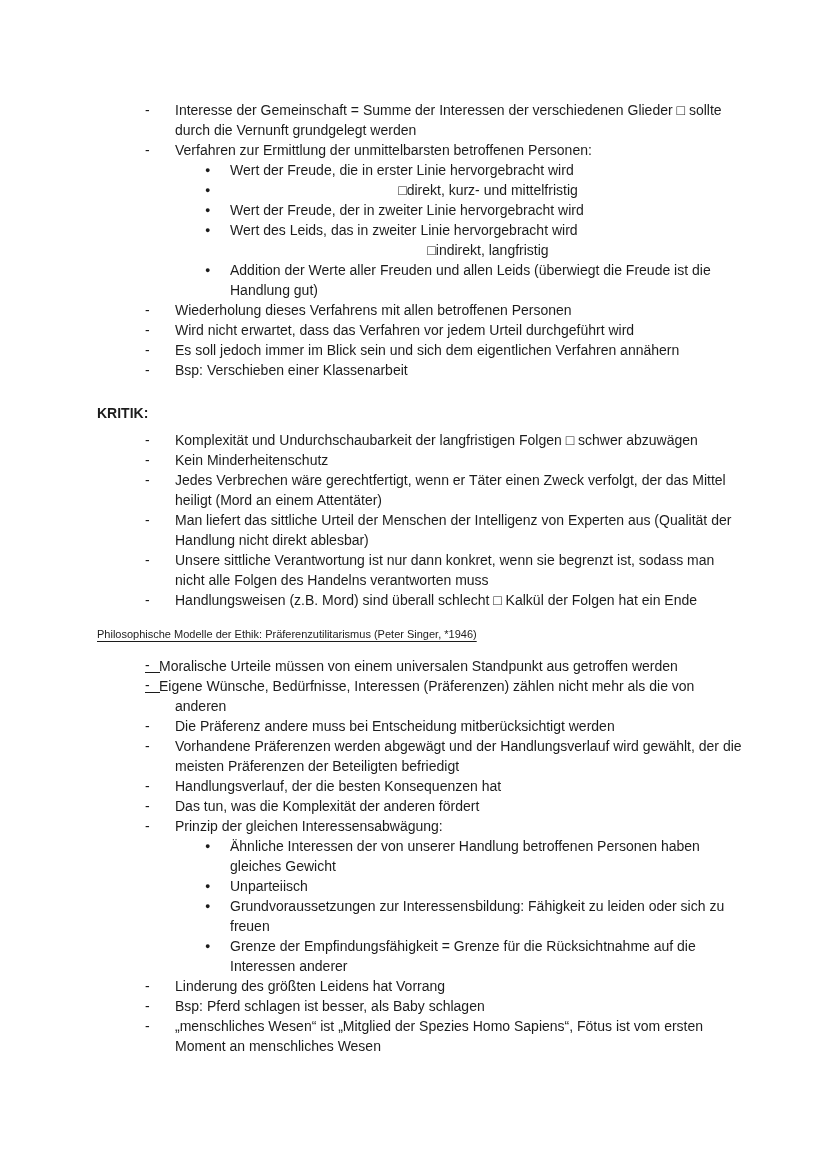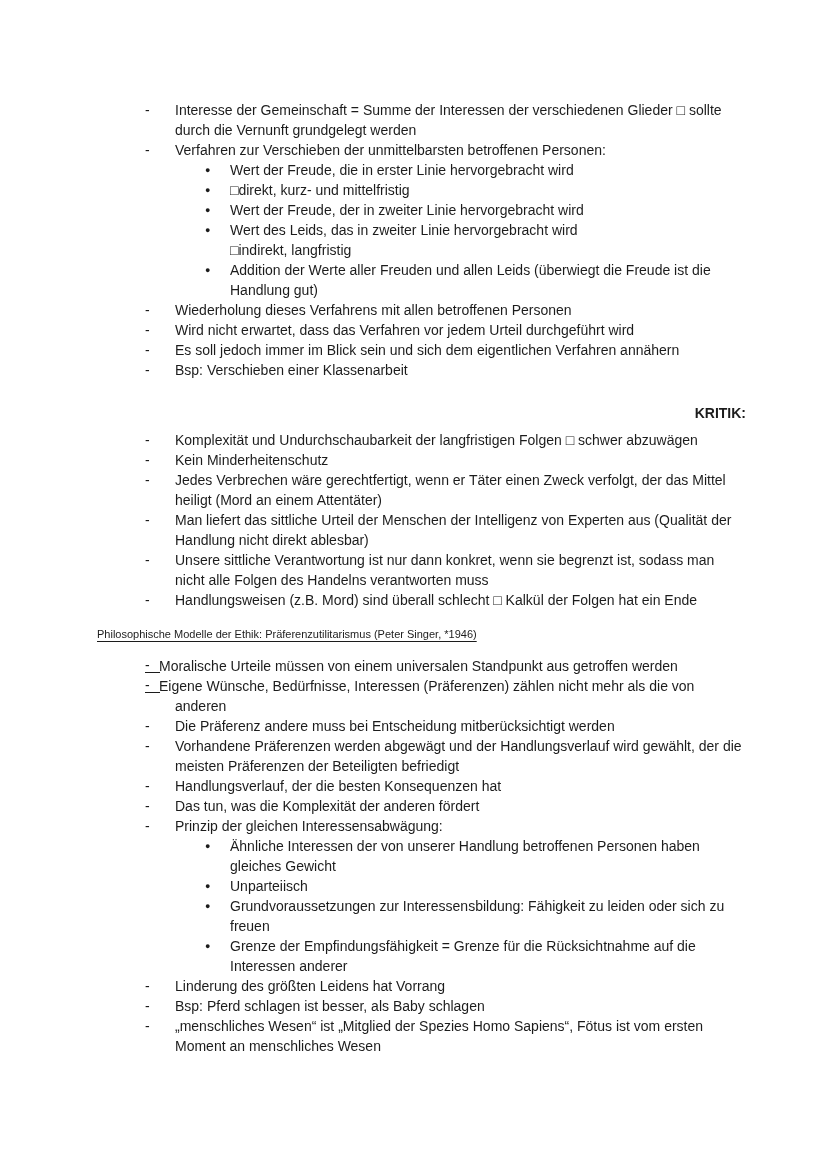--- a/index.html
+++ b/index.html
@@ -54,41 +54,41 @@
   }
   .li2 > .marker {
     position: absolute;
     left: 108px;
     top: 0;
     font-size: 9px;
     line-height: 20px;
   }
   .cont2 {
     padding-left: 133px;
+    text-align: center;
   }
   .h-bold {
     font-weight: 700;
     margin: 23px 0 7px 0;
-    text-align: right;
   }
   .h-underline {
     font-size: 11px;
     line-height: 22px;
     margin: 13px 0 11px 0;
     text-decoration: underline;
     text-underline-offset: 3px;
   }
 </style>
 </head>
 <body>
 
 <div class="page">
   <div id="content">
       <div class="block li1"><span class="marker">-</span><span class="text">Interesse der Gemeinschaft = Summe der Interessen der verschiedenen Glieder □ sollte durch die Vernunft grundgelegt werden</span></div>
-      <div class="block li1"><span class="marker">-</span><span class="text">Verfahren zur Verschieben der unmittelbarsten betroffenen Personen:</span></div>
+      <div class="block li1"><span class="marker">-</span><span class="text">Verfahren zur Ermittlung der unmittelbarsten betroffenen Personen:</span></div>
       <div class="block li2"><span class="marker">●</span><span class="text">Wert der Freude, die in erster Linie hervorgebracht wird</span></div>
       <div class="block li2"><span class="marker">●</span></div>
       <div class="block cont2">□direkt, kurz- und mittelfristig</div>
       <div class="block li2"><span class="marker">●</span><span class="text">Wert der Freude, der in zweiter Linie hervorgebracht wird</span></div>
       <div class="block li2"><span class="marker">●</span><span class="text">Wert des Leids, das in zweiter Linie hervorgebracht wird</span></div>
       <div class="block cont2">□indirekt, langfristig</div>
       <div class="block li2"><span class="marker">●</span><span class="text">Addition der Werte aller Freuden und allen Leids (überwiegt die Freude ist die Handlung gut)</span></div>
       <div class="block li1"><span class="marker">-</span><span class="text">Wiederholung dieses Verfahrens mit allen betroffenen Personen</span></div>
       <div class="block li1"><span class="marker">-</span><span class="text">Wird nicht erwartet, dass das Verfahren vor jedem Urteil durchgeführt wird</span></div>
       <div class="block li1"><span class="marker">-</span><span class="text">Es soll jedoch immer im Blick sein und sich dem eigentlichen Verfahren annähern</span></div>

